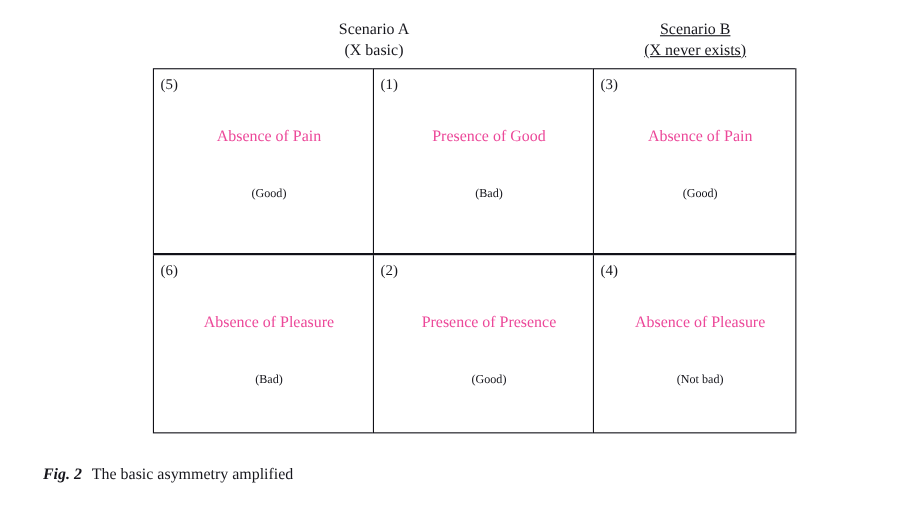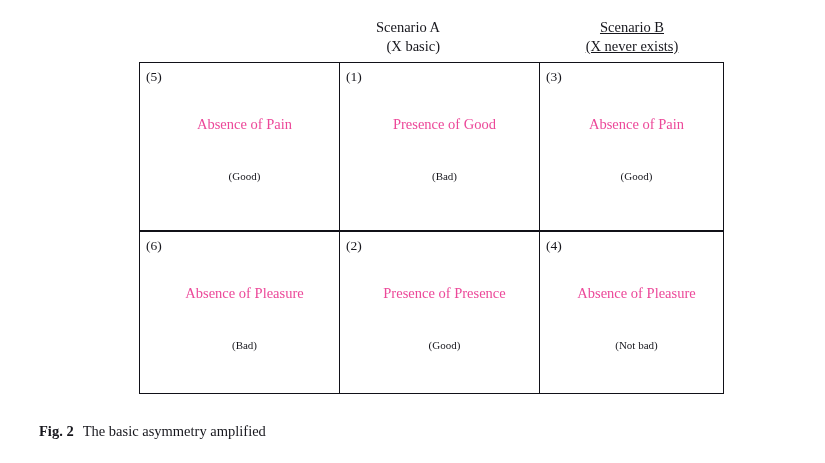--- a/index.html
+++ b/index.html
@@ -31,21 +31,20 @@
     line-height: 19px;
     color: #16161c;
     white-space: nowrap;
   }
   .col-header .hdr-line { display: block; }
 
   #header-scenario-a {
     left: 240px;
     top: 18px;
     width: 200px;
-    text-align: right;
   }
   #header-scenario-b {
     left: 532px;
     top: 18px;
     width: 200px;
     text-decoration: underline;
   }
 
   
   #asymmetry-table {
@@ -117,20 +116,21 @@
     left: 39px;
     top: 422px;
     font-size: 14.5px;
     line-height: 19px;
     color: #16161c;
     white-space: nowrap;
   }
   #figure-caption .caption-label {
     font-weight: bold;
     margin-right: 9px;
+    font-style: italic;
   }
 </style>
 </head>
 <body>
 
 <div id="figure-root">
 
   <div class="col-header" id="header-scenario-a">
     <span class="hdr-line">Scenario A</span>
     <span class="hdr-line">(X basic)</span>

